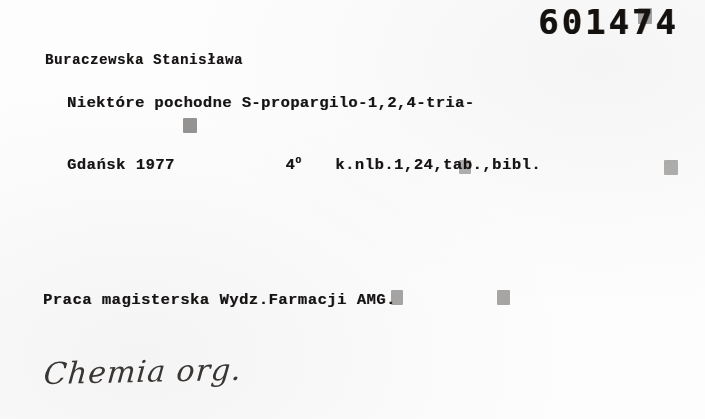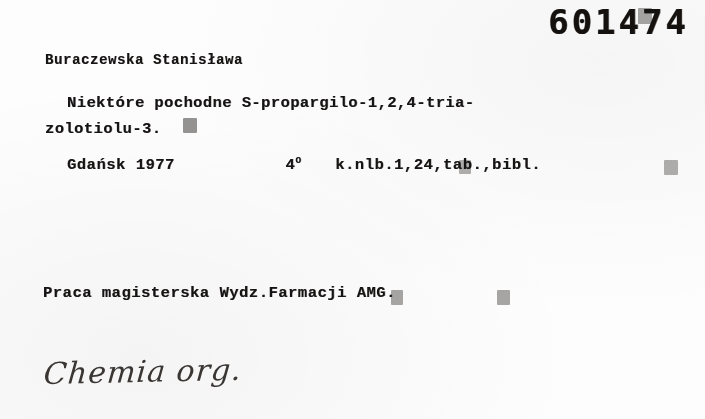--- a/index.html
+++ b/index.html
@@ -19,21 +19,21 @@
     position: absolute;
     inset: 0;
     background:
       radial-gradient(ellipse at 20% 85%, rgba(0,0,0,0.035) 0%, rgba(0,0,0,0) 55%),
       radial-gradient(ellipse at 85% 15%, rgba(0,0,0,0.03) 0%, rgba(0,0,0,0) 50%),
       #fdfdfd;
   }
   .catalog-number {
     position: absolute;
     top: 2px;
-    right: 16px;
+    right: 26px;
     font-family: "DejaVu Sans Mono", monospace;
     font-size: 34px;
     font-weight: bold;
     letter-spacing: 3px;
     color: #15110f;
     text-shadow: 0.6px 0 0 rgba(20,16,14,0.55), -0.4px 0.4px 0 rgba(20,16,14,0.35);
   }
   .author {
     position: absolute;
     top: 52px;
@@ -84,21 +84,21 @@
   }
   .imprint .format sup {
     font-size: 10px;
     vertical-align: super;
   }
   .imprint .collation {
     display: inline-block;
   }
   .note {
     position: absolute;
-    top: 284px;
+    top: 291px;
     left: 43px;
     font-size: 15.5px;
     font-weight: bold;
     letter-spacing: 0.5px;
     color: #161313;
     text-shadow: 0.5px 0 0 rgba(22,19,19,0.5);
   }
   .handwriting {
     position: absolute;
     top: 356px;
@@ -123,21 +123,20 @@
 <body>
 
 <div class="card">
 
   <div class="catalog-number">601474</div>
 
   <div class="author">Buraczewska Stanisława</div>
 
   <div class="title">
     <span class="line1">Niektóre pochodne S-propargilo-1,2,4-tria-</span>
-    <span class="line2">zolotiolu-3.</span>
   </div>
 
   <div class="imprint">
     <span class="place">Gdańsk</span>
     <span class="year">1977</span>
     <span class="format"><span>4</span><sup>o</sup></span>
     <span class="collation">k.nlb.1,24,tab.,bibl.</span>
   </div>
 
   <div class="note">Praca magisterska Wydz.Farmacji AMG.</div>

